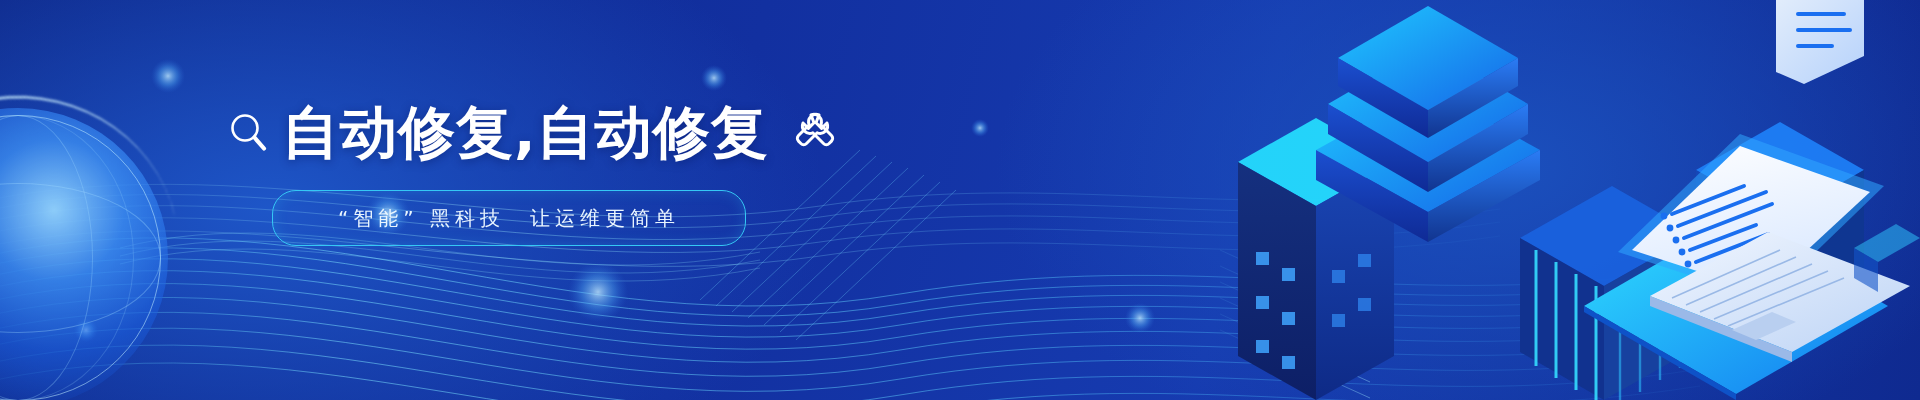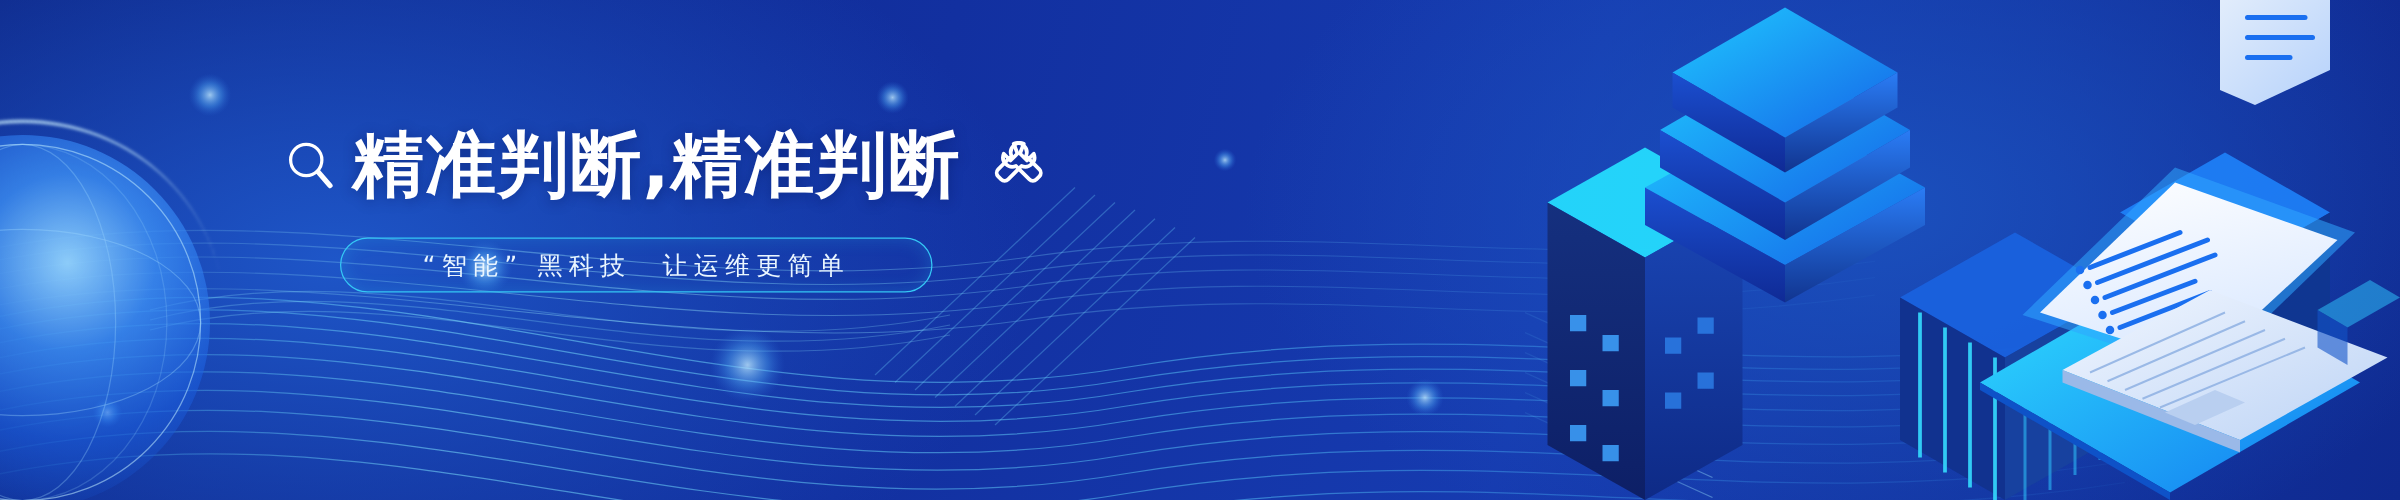--- a/index.html
+++ b/index.html
@@ -61,21 +61,21 @@
     line-height:1;
     font-weight:bold;
     letter-spacing:1px;
     white-space:nowrap;
     text-shadow:0 2px 10px rgba(4,20,90,.45);
     font-family:"DejaVu Sans","Liberation Sans",sans-serif;
   }
 
   .pill{
     margin-top:22px; margin-left:44px;
-    width:474px; height:44px;
+    width:474px; height:56px;
     border:1.6px solid #35c8f5;
     border-radius:24px;
     display:flex; align-items:center; justify-content:center;
     box-shadow:0 0 14px rgba(45,190,245,.22) inset;
   }
   .pill-text{
     color:#eaf6ff;
     font-size:20px;
     letter-spacing:5px;
     white-space:nowrap;
@@ -171,21 +171,21 @@
     <div class="headline">
 
       <span class="mag-icon">
         <svg viewBox="0 0 40 44" width="40" height="44" aria-hidden="true">
           <circle cx="17" cy="18" r="12.5" fill="none" stroke="#ffffff" stroke-width="2.6"></circle>
           <path d="M 11 10 A 11 11 0 0 1 24 12" fill="none" stroke="#ffffff" stroke-width="2.2" stroke-linecap="round" opacity="0.0"></path>
           <path d="M 26.5 27.5 L 36 38.5" stroke="#ffffff" stroke-width="4.2" stroke-linecap="round"></path>
         </svg>
       </span>
 
-      <span class="headline-text">精准判断,精准判断</span>
+      <span class="headline-text">自动修复,自动修复</span>
 
       <span class="wrench-icon">
         <svg viewBox="0 0 52 52" width="52" height="52" aria-hidden="true">
           <g stroke="#ffffff" stroke-width="3" fill="none" stroke-linecap="round" stroke-linejoin="round">
 
             <path d="M 30 9 a 7.5 7.5 0 0 0 -9.8 9.8 L 9.5 29.5 a 4 4 0 0 0 0 5.6
                      l 2.4 2.4 a 4 4 0 0 0 5.6 0 L 28.2 26.8 A 7.5 7.5 0 0 0 38 17 l -5.4 5.4
                      l -5.6 -5.6 Z"></path>
 
             <path d="M 22 9 a 7.5 7.5 0 0 1 9.8 9.8 L 42.5 29.5 a 4 4 0 0 1 0 5.6

